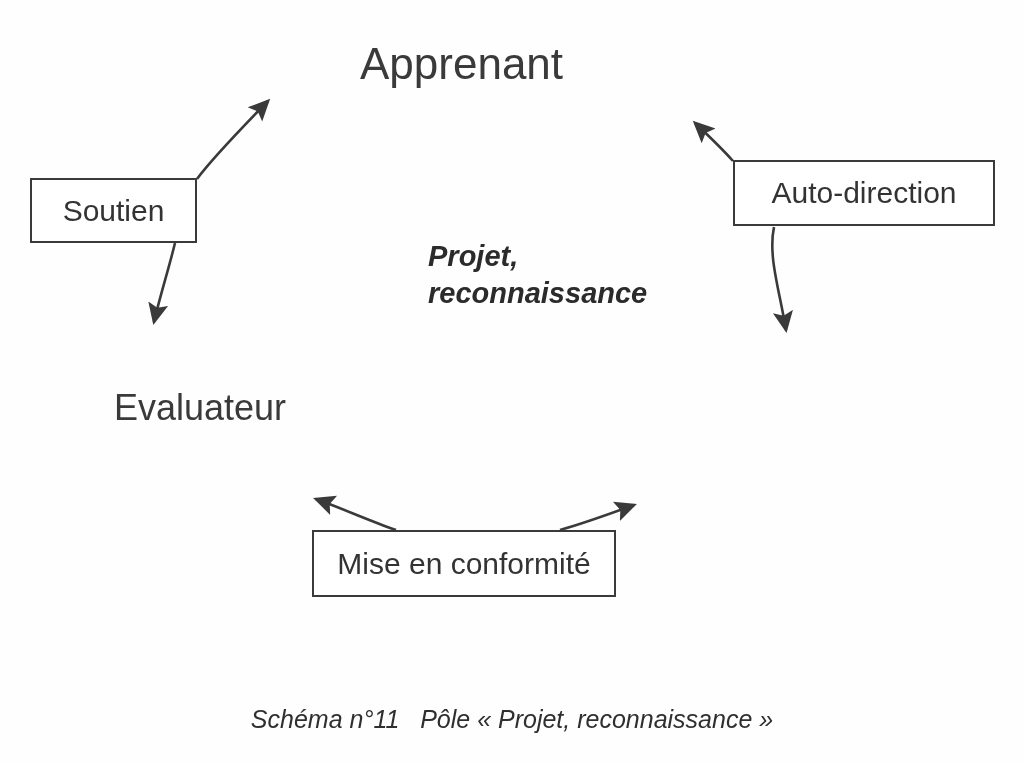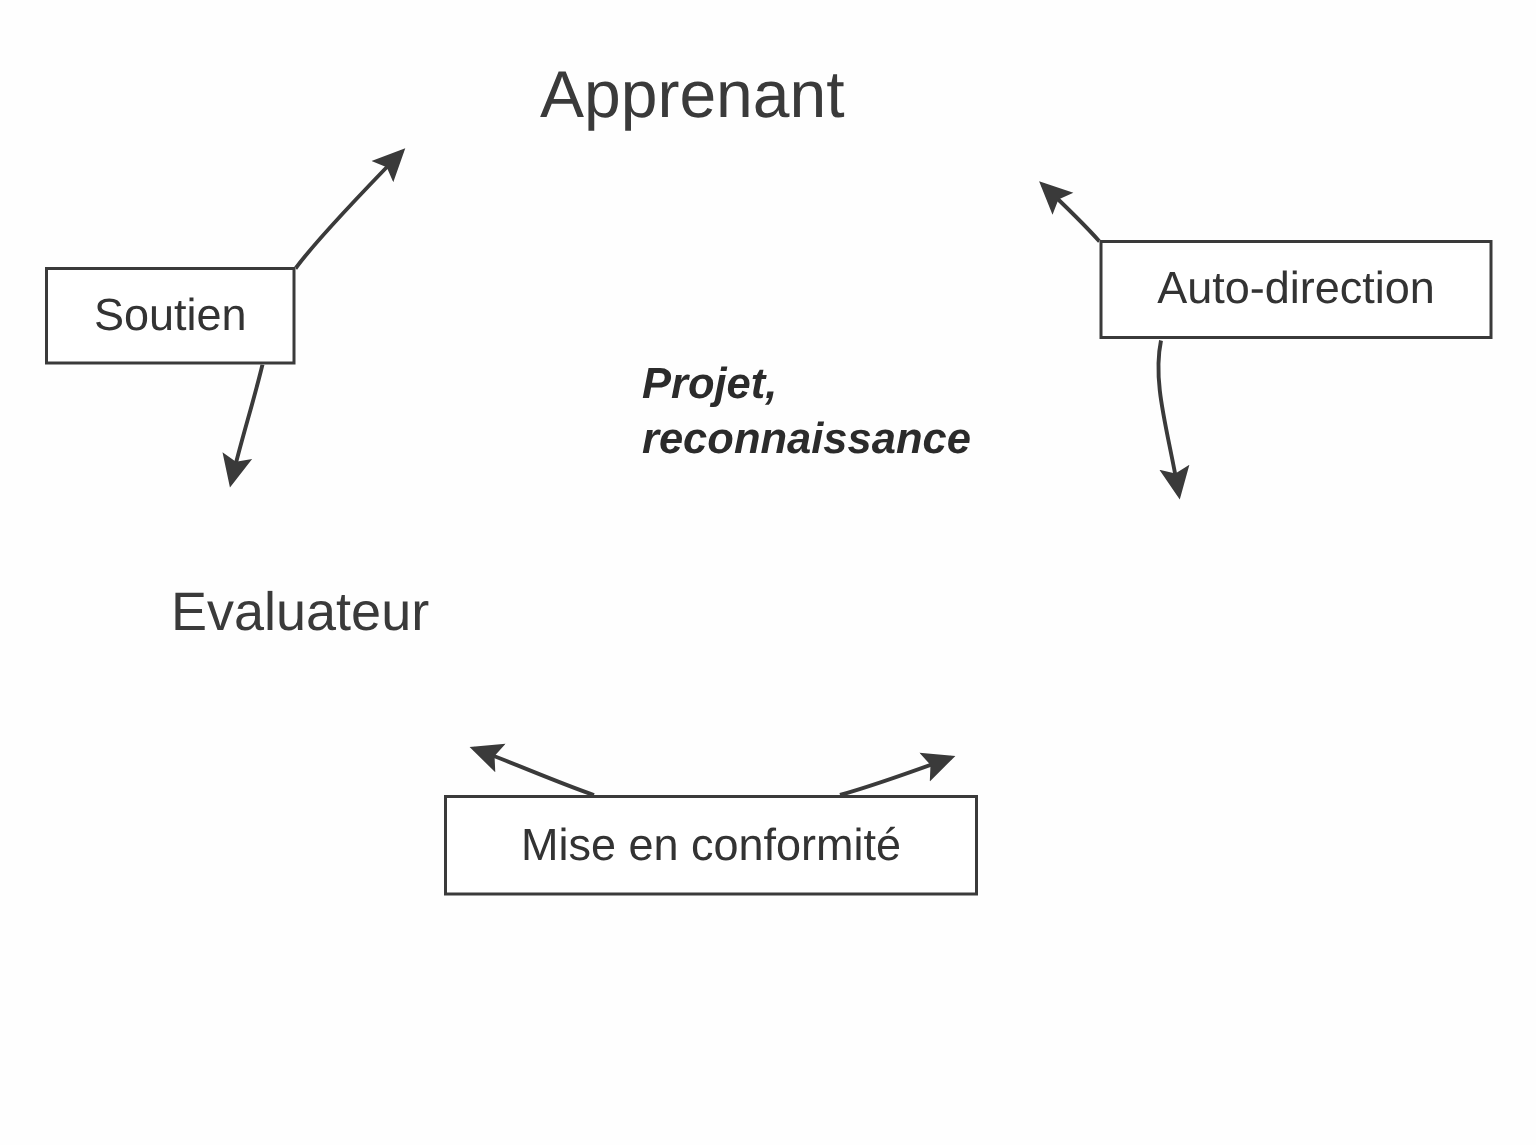--- a/index.html
+++ b/index.html
@@ -68,23 +68,23 @@
     width: 167px;
     height: 65px;
   }
   #box-auto-direction {
     left: 733px;
     top: 160px;
     width: 262px;
     height: 66px;
   }
   #box-mise-en-conformite {
-    left: 296px;
+    left: 312px;
     top: 530px;
-    width: 356px;
+    width: 304px;
     height: 67px;
   }
   #center-label {
     position: absolute;
     left: 384px;
     top: 238px;
     font-size: 29px;
     font-weight: bold;
     font-style: italic;
     line-height: 1.28;
@@ -142,14 +142,15 @@
     <span class="box-text">Soutien</span>
   </div>
 
   <div class="box" id="box-mise-en-conformite">
     <span class="box-text">Mise en conformité</span>
   </div>
 
   <div id="center-label">Projet,
 reconnaissance</div>
 
+  <div id="caption">Schéma n°11   Pôle « Projet, reconnaissance »</div>
 
 </div>
 
 </body></html>

